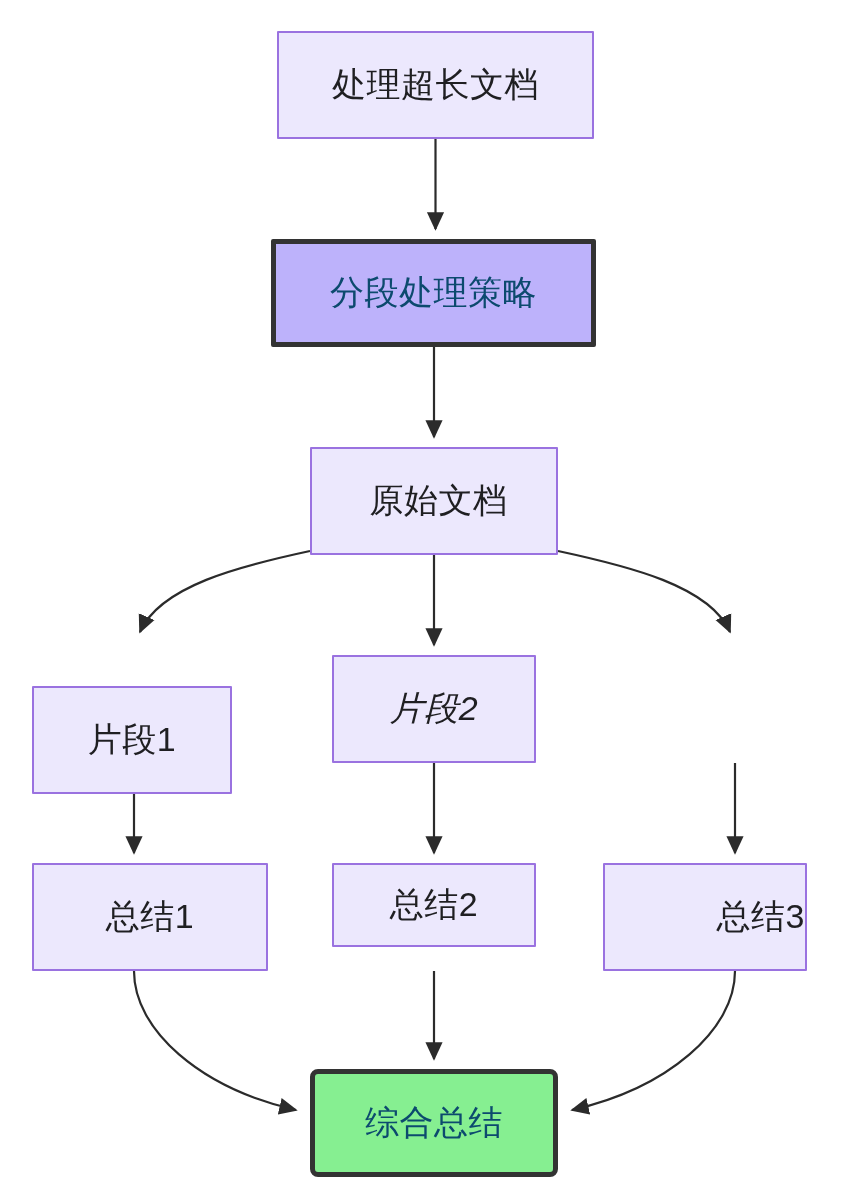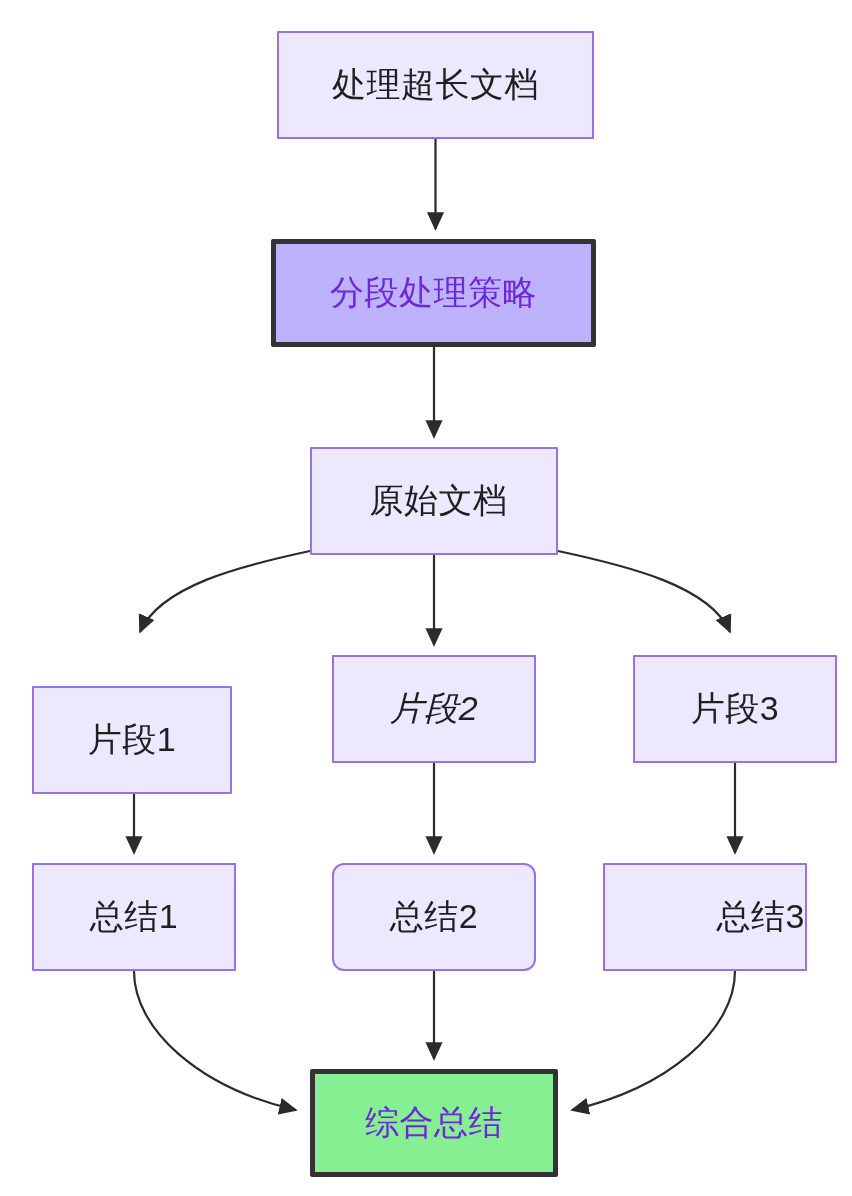--- a/index.html
+++ b/index.html
@@ -36,33 +36,33 @@
     border-radius: 1px;
   }
   .node.emphasis {
     background: #BDB2FB;
     border: 5px solid #333333;
     border-radius: 2px;
   }
   .node.terminal {
     background: #86EF91;
     border: 5px solid #333333;
-    border-radius: 2px;
+    border-radius: 8px;
   }
   .node-label {
     color: #1f1f22;
     font-size: 34px;
     line-height: 1.15;
     letter-spacing: 0.5px;
     white-space: nowrap;
     text-align: center;
   }
   .node.terminal .node-label,
   .node.emphasis .node-label {
-    color: #6d28d9;
+    color: #0c4a6e;
   }
 </style>
 </head>
 <body>
 
 <div id="diagram-root">
 
   <svg id="edge-layer" viewBox="0 0 852 1196" width="852" height="1196" xmlns="http://www.w3.org/2000/svg">
     <defs>
       <marker id="arrowhead" markerWidth="9" markerHeight="9" refX="7.6" refY="4.5" orient="auto" markerUnits="strokeWidth">
@@ -106,29 +106,26 @@
   </div>
 
   <div class="node" style="left:32px; top:686px; width:200px; height:108px;">
     <span class="node-label">片段1</span>
   </div>
 
   <div class="node" style="left:332px; top:655px; width:204px; height:108px;font-style:italic;">
     <span class="node-label">片段2</span>
   </div>
 
-  <div class="node" style="left:633px; top:655px; width:204px; height:108px;">
-    <span class="node-label">片段3</span>
-  </div>
 
-  <div class="node" style="left:32px; top:863px; width:204px; height:108px;">
+  <div class="node" style="left:32px; top:863px; width:236px; height:108px;">
     <span class="node-label">总结1</span>
   </div>
 
-  <div class="node" style="left:332px; top:863px; width:204px; height:108px;border-radius:12px;">
+  <div class="node" style="left:332px; top:863px; width:204px; height:84px;">
     <span class="node-label">总结2</span>
   </div>
 
   <div class="node" style="left:603px; top:863px; width:204px; height:108px;justify-content:flex-end;">
     <span class="node-label">总结3</span>
   </div>
 
   <div class="node terminal" style="left:310px; top:1069px; width:248px; height:108px;">
     <span class="node-label">综合总结</span>
   </div>

